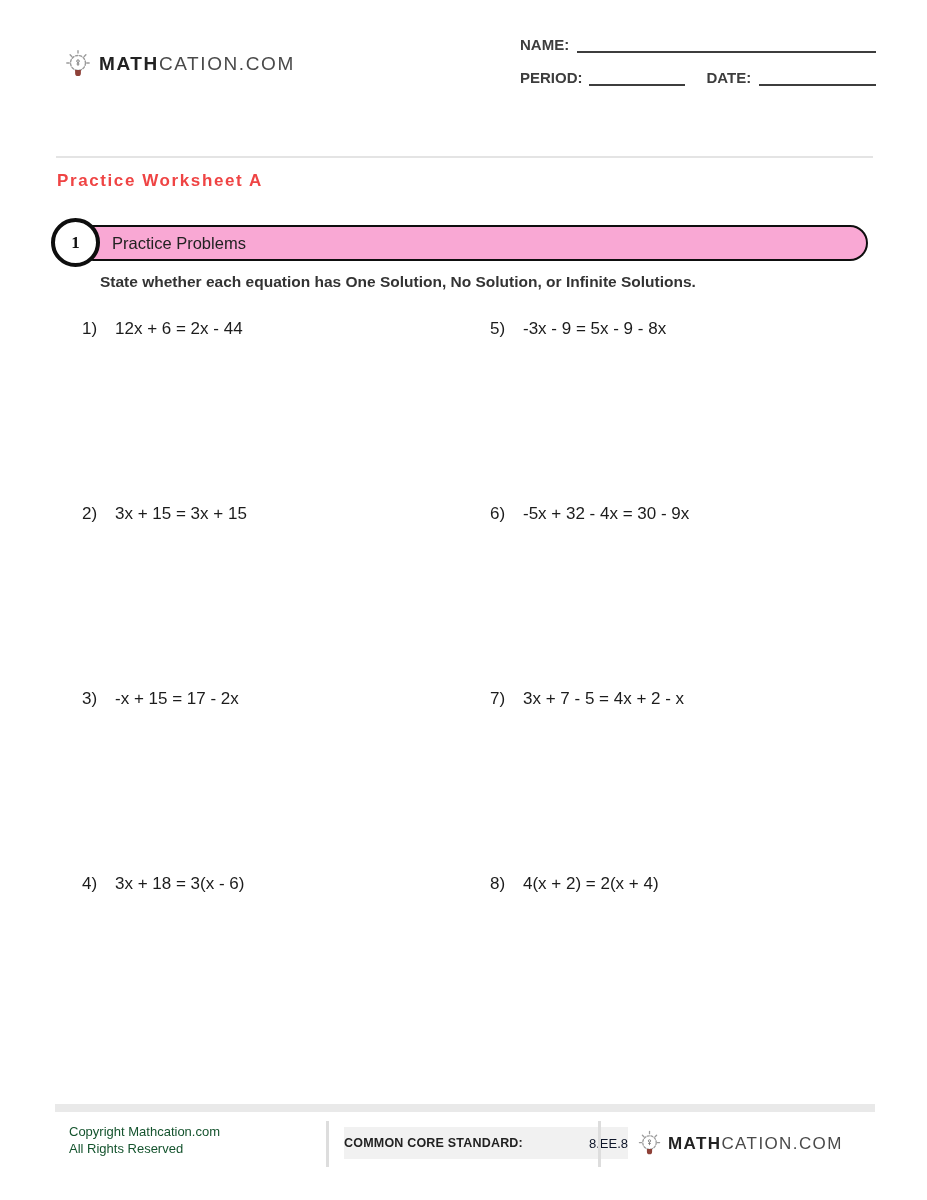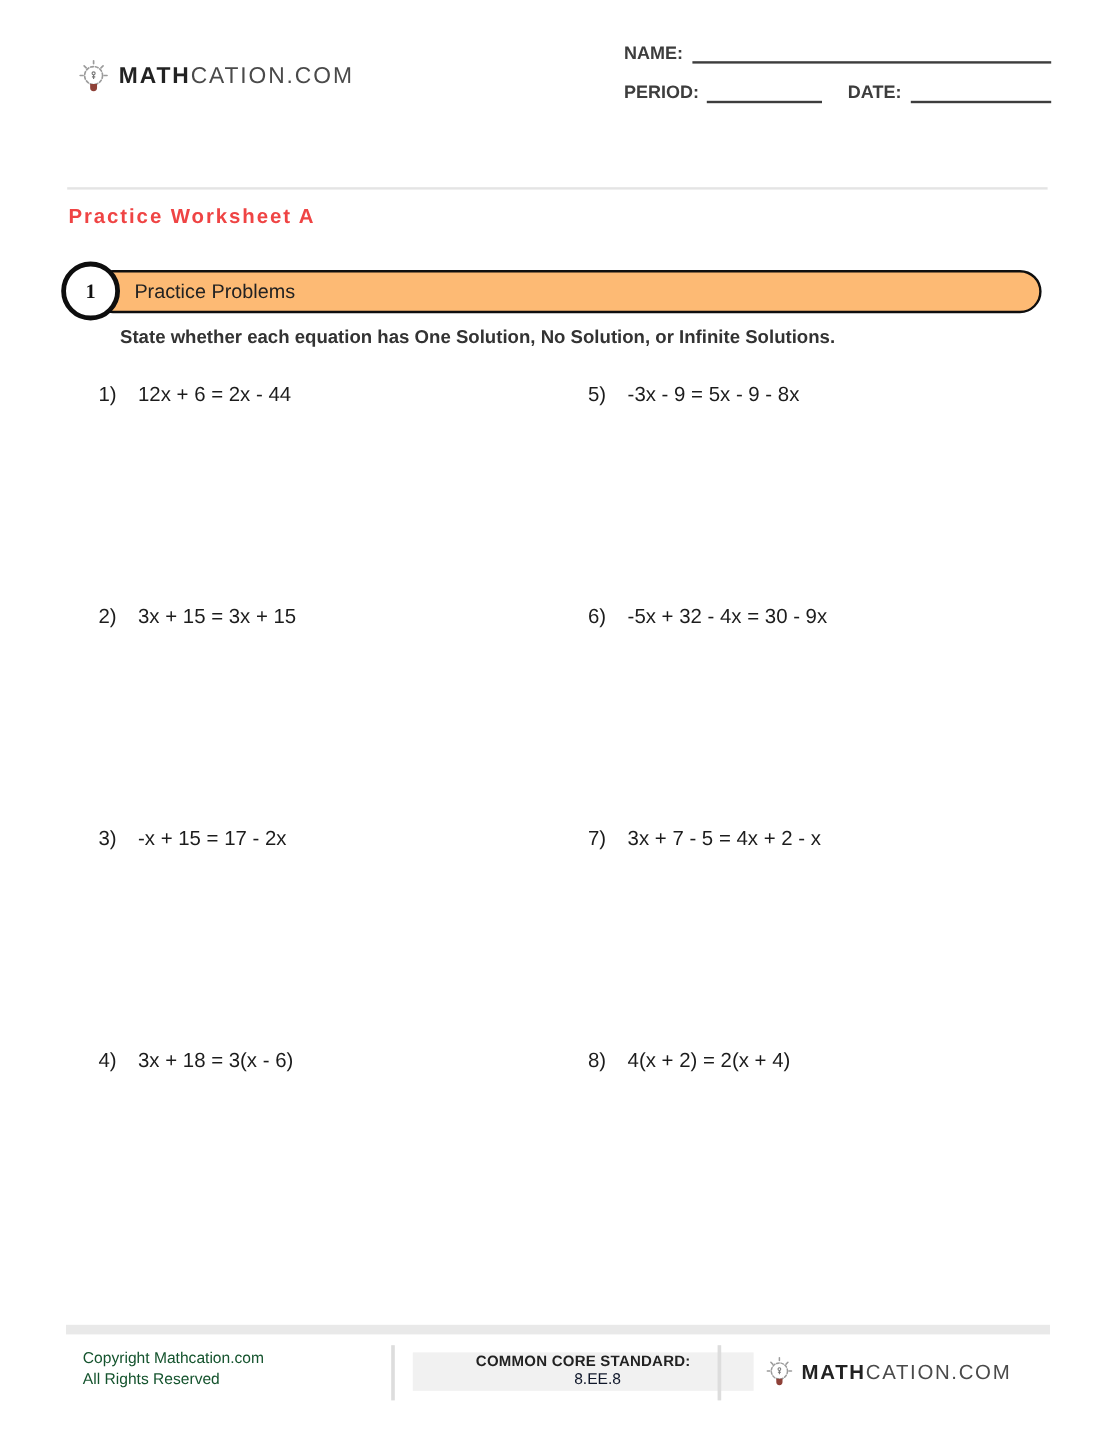--- a/index.html
+++ b/index.html
@@ -26,41 +26,41 @@
   .nb-line.period{width:96px;margin-left:6px;}
   .nb-label.date{margin-left:22px;}
   .nb-line.date{flex:1;margin-left:8px;}
 
   
   .title{position:absolute;left:57px;top:121px;font-size:23px;font-weight:bold;letter-spacing:.4px;word-spacing:2px;color:#2b2b2b;}
   .rule{position:absolute;left:56px;top:156px;width:817px;height:2px;background:#e4e4e4;}
   .subtitle{position:absolute;left:57px;top:171px;font-size:17px;font-weight:bold;letter-spacing:1.6px;color:#ef4444;}
 
   
-  .pill{position:absolute;left:76px;top:225px;width:792px;height:36px;border:2px solid #0e0e0e;border-radius:19px;background:#fdba74;box-sizing:border-box;}
+  .pill{position:absolute;left:76px;top:225px;width:792px;height:36px;border:2px solid #0e0e0e;border-radius:19px;background:#f9a8d4;box-sizing:border-box;}
   .pill-label{position:absolute;left:34px;top:0;line-height:33px;font-size:16.5px;color:#222;}
   .circle{position:absolute;left:51px;top:218px;width:41px;height:41px;border:4px solid #0e0e0e;border-radius:50%;background:#fff;z-index:2;
           display:flex;align-items:center;justify-content:center;
           font-family:"Liberation Serif",serif;font-weight:bold;font-size:17px;color:#111;}
   .instructions{position:absolute;left:100px;top:273px;font-size:15.5px;font-weight:bold;color:#333;}
 
   
   .problems{position:absolute;left:82px;top:319px;width:792px;display:grid;grid-template-columns:408px 384px;grid-auto-rows:185px;}
   .problem{display:flex;align-items:flex-start;font-size:17px;color:#1c1c1c;}
   .problem .num{min-width:20px;}
   .problem .eq{margin-left:13px;white-space:nowrap;}
 
   
   .footer-bar{position:absolute;left:55px;top:1104px;width:820px;height:8px;background:#e9e9e9;}
   .copyright{position:absolute;left:58px;top:1124px;font-size:13px;color:#14532d;line-height:1.28;margin-left:11px;}
   .vdiv{position:absolute;top:1121px;width:3px;height:46px;background:#dddddd;}
   .vdiv.d1{left:326px;}
   .vdiv.d2{left:598px;}
   .standard-box{position:absolute;left:344px;top:1127px;width:284px;height:32px;background:#f1f1f1;
-    display:flex;align-items:center;justify-content:flex-start;white-space:nowrap;flex-direction:column;}
+    display:flex;align-items:center;justify-content:space-between;white-space:nowrap;}
   .standard-box .lab{font-weight:bold;font-size:12.5px;color:#222;letter-spacing:.2px;}
   .standard-box .val{font-size:13px;color:#0f172a;margin-left:24px;}
   .footer-logo{position:absolute;left:637px;top:1129px;display:flex;align-items:center;}
   .footer-logo .bulb{display:inline-block;margin-right:6px;line-height:0;}
   .footer-logo .logo-text{font-size:17px;letter-spacing:1.4px;}
 </style>
 </head>
 <body>
 
 <div class="page">

